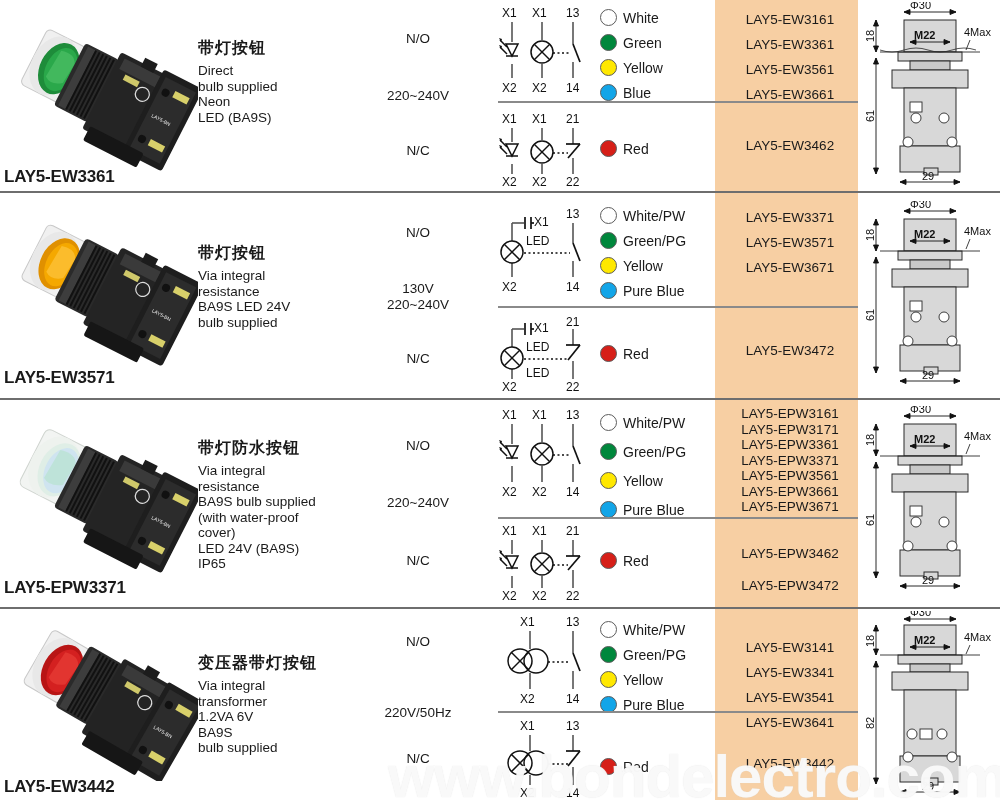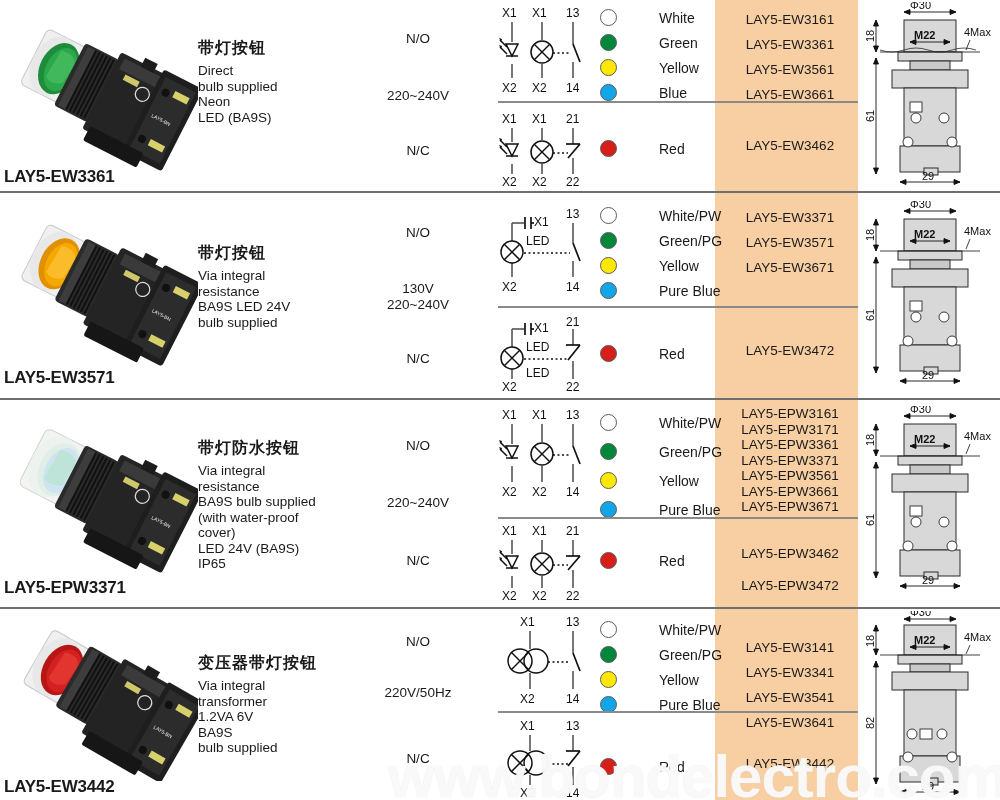--- a/index.html
+++ b/index.html
@@ -39,21 +39,21 @@
   .desc .en { font-size:13.5px; line-height:15.5px; white-space:pre-line; }
 
   
   .ctext {
     position:absolute; font-size:13.5px; text-align:center;
     width:120px; line-height:16px; white-space:pre-line;
   }
 
   
   .legend { position:absolute; }
-  .lg-item { display:flex; align-items:center; height:25px;gap:36px; }
+  .lg-item { display:flex; align-items:center; height:25px; }
   .swatch {
     width:17px; height:17px; border-radius:50%;
     border:1.3px solid #5c5c5c; margin-right:6px; flex:none;
   }
   .lg-text { font-size:14px; white-space:nowrap; }
 
   
   .models { position:absolute; left:722px; width:136px; text-align:center; z-index:3; }
   .model { font-size:13.5px; white-space:nowrap; }
 
@@ -765,21 +765,21 @@
     <div class="desc" style="top:44px;">
       <div class="cn">变压器带灯按钮</div>
       <div class="en">Via integral
 transformer
 1.2VA  6V
 BA9S
 bulb supplied</div>
     </div>
 
     <div class="ctext" style="left:358px; top:25px;">N/O</div>
-    <div class="ctext" style="left:358px; top:76px;">220V/50Hz</div>
+    <div class="ctext" style="left:358px; top:96px;">220V/50Hz</div>
     <div class="ctext" style="left:358px; top:142px;">N/C</div>
 
     <div class="draw" style="left:498px; top:4px;">
       <svg width="110" height="94" viewBox="0 0 110 94">
         <g font-family="Liberation Sans, sans-serif" font-size="12" fill="#111">
           <text x="22" y="13">X1</text>
             <text x="68" y="13">13</text>
           <text x="22" y="90">X2</text>
             <text x="68" y="90">14</text>
         </g>

